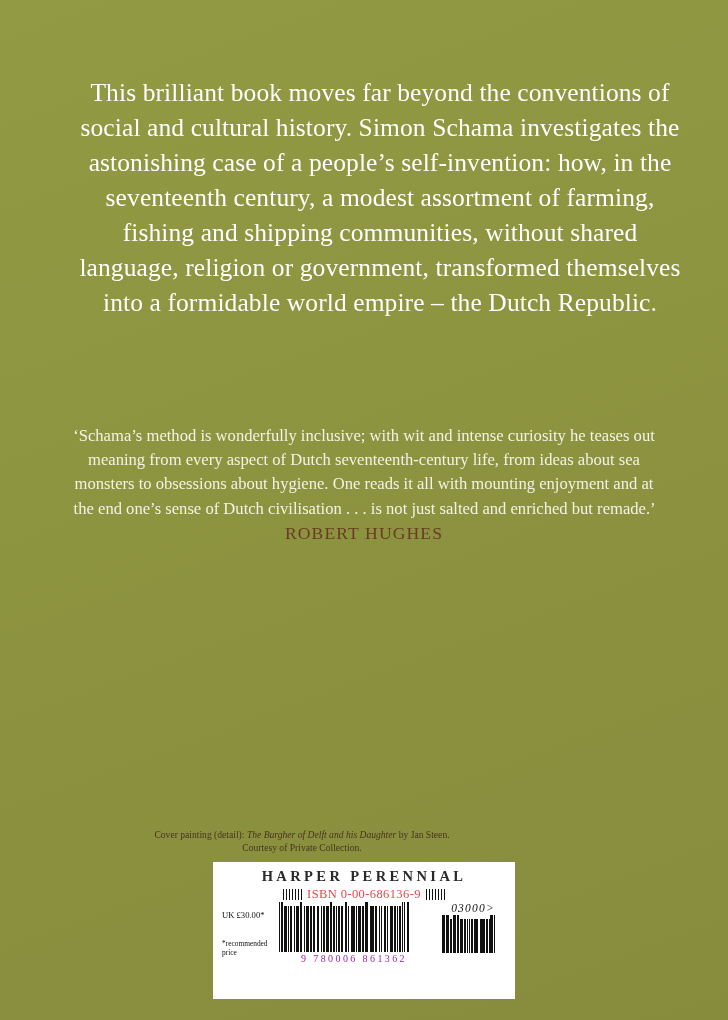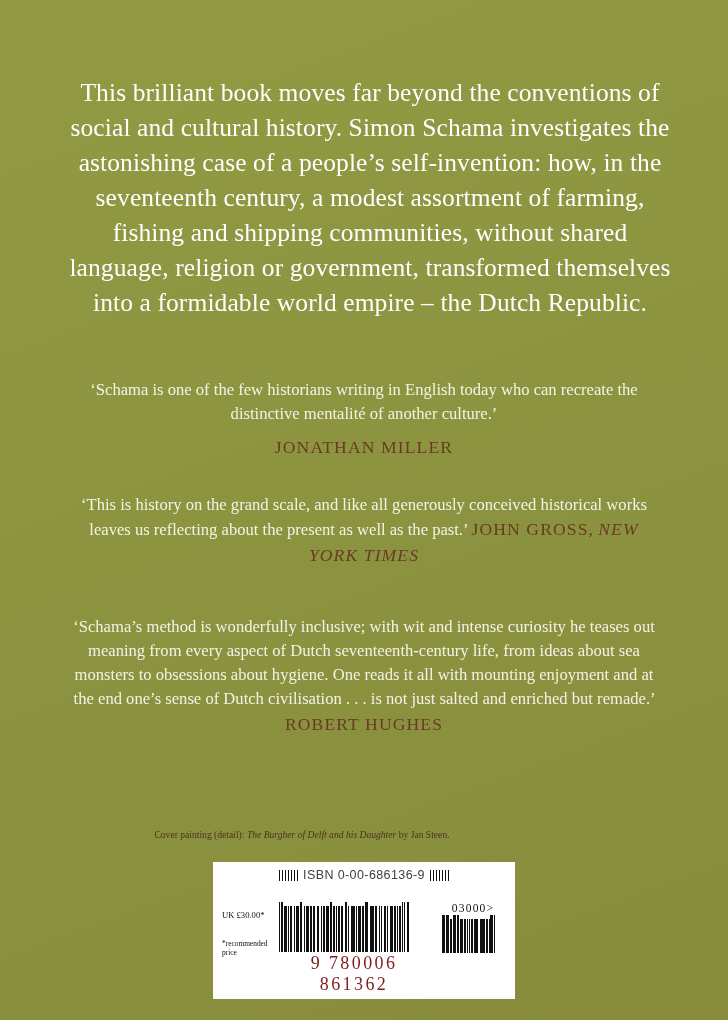--- a/index.html
+++ b/index.html
@@ -15,21 +15,21 @@
     position: relative;
   }
   .page {
     position: absolute;
     inset: 0;
     background: linear-gradient(160deg, #929a43 0%, #8d9440 45%, #868c3c 100%);
   }
   .blurb {
     position: absolute;
     top: 76px;
-    left: 66px;
+    left: 76px;
     width: 608px;
     text-align: center;
     color: #ffffff;
     font-size: 25.5px;
     line-height: 1.37;
     letter-spacing: 0.1px;
   }
   .reviews {
     position: absolute;
     top: 378px;
@@ -108,23 +108,23 @@
     height: 11px;
     align-items: flex-end;
   }
   .isbn-bars i {
     display: block;
     width: 1.4px;
     height: 11px;
     background: #111;
   }
   .isbn-text {
-    font-family: Liberation Sans, sans-serif;
+    font-family: Liberation Serif, serif;
     font-size: 12.5px;
-    color: #404040;
+    color: #ef4444;
     letter-spacing: 0.4px;
     white-space: nowrap;
   }
   .price-col {
     position: absolute;
     left: 9px;
     top: 48px;
     width: 62px;
     color: #111;
     font-size: 8.2px;
@@ -139,31 +139,32 @@
     position: absolute;
     left: 66px;
     top: 40px;
     width: 150px;
   }
   .ean-addon {
     position: absolute;
     left: 229px;
     top: 40px;
     width: 62px;
+    font-style: italic;
   }
   .bars {
     display: flex;
     align-items: flex-end;
     height: 50px;
   }
   .bars span { display: block; background: #111; }
   .ean-digits {
     font-family: "Liberation Serif", serif;
-    font-size: 18px;
-    color: #7f1d1d;
+    font-size: 10px;
+    color: #a21caf;
     letter-spacing: 2.4px;
     margin-top: 1px;
     text-align: center;
   }
   .addon-digits {
     font-family: "Liberation Serif", serif;
     font-size: 11.5px;
     color: #111;
     letter-spacing: 1.2px;
     text-align: center;
@@ -182,43 +183,36 @@
 </style>
 </head>
 <body>
 
 <div class="page">
 
   <div class="blurb">This brilliant book moves far beyond the conventions of social and cultural history. Simon Schama investigates the astonishing case of a people’s self-invention: how, in the seventeenth century, a modest assortment of farming, fishing and shipping communities, without shared language, religion or government, transformed themselves into a formidable world empire – the Dutch Republic.</div>
 
   <div class="reviews">
 
-    <div class="review r1">
-      <span>‘Schama is one of the few historians writing in English today who can recreate the distinctive mentalité of another culture.’</span>
-      <span class="attrib-line"><span class="attrib">JONATHAN MILLER</span></span>
-    </div>
-
-    <div class="review r2">
-      <span>‘This is history on the grand scale, and like all generously conceived historical works leaves us reflecting about the present as well as the past.’</span>
-      <span class="attrib">JOHN GROSS,</span>
-      <span class="attrib-italic">NEW YORK TIMES</span>
-    </div>
+
 
     <div class="review r3">
       <span>‘Schama’s method is wonderfully inclusive; with wit and intense curiosity he teases out meaning from every aspect of Dutch seventeenth-century life, from ideas about sea monsters to obsessions about hygiene. One reads it all with mounting enjoyment and at the end one’s sense of Dutch civilisation . . . is not just salted and enriched but remade.’</span>
       <span class="attrib">ROBERT HUGHES</span>
     </div>
 
   </div>
 
   <div class="cover-credit">
     <div><span>Cover painting (detail): </span><i>The Burgher of Delft and his Daughter</i><span> by Jan Steen.</span></div>
+    <div>Courtesy of Private Collection.</div>
   </div>
 
   <div class="barcode-block">
+    <div class="imprint">HARPER PERENNIAL</div>
 
     <div class="isbn-row">
       <div class="isbn-bars" id="isbn-left">
           <i></i>
           <i></i>
           <i></i>
           <i></i>
           <i></i>
           <i></i>
           <i></i>

